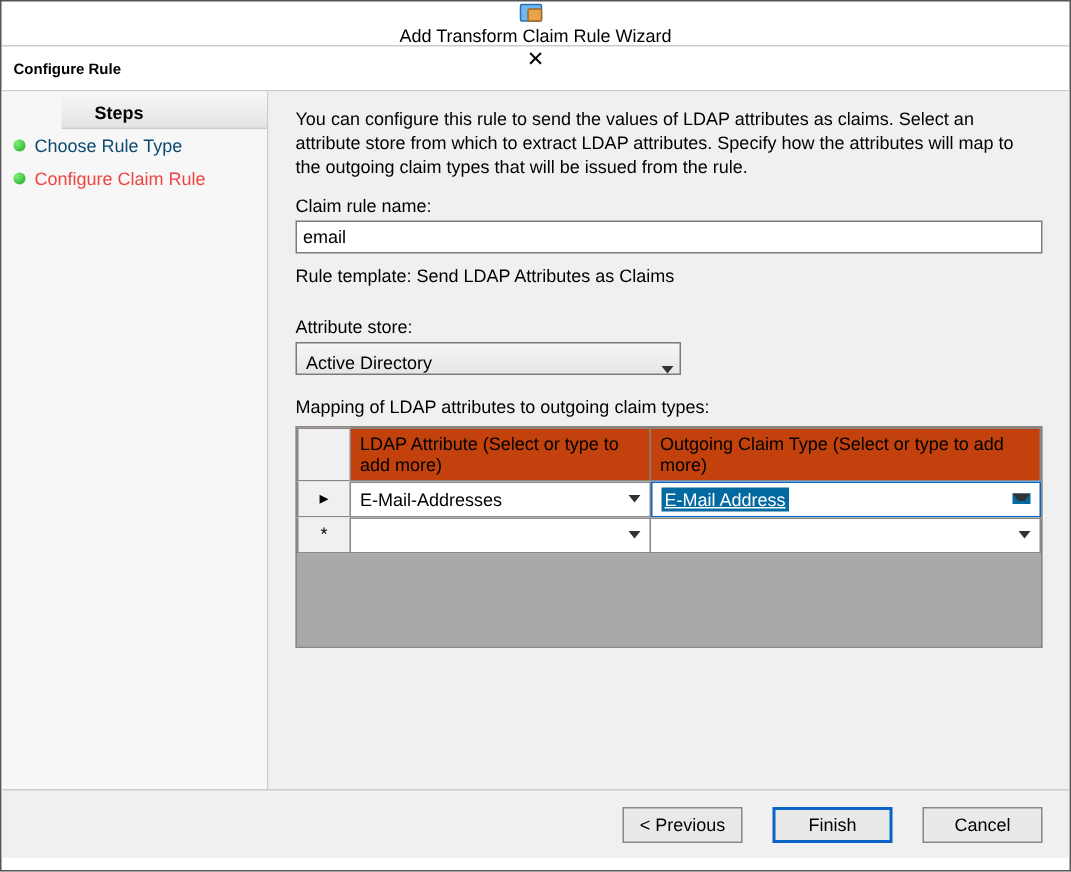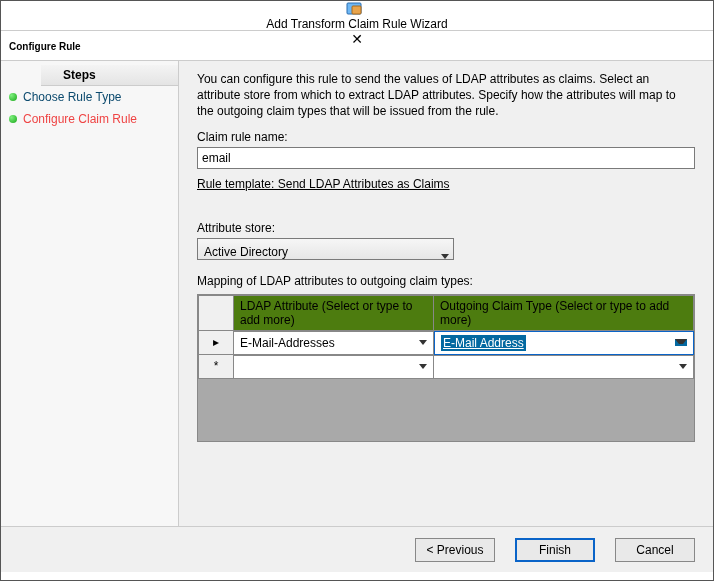--- a/index.html
+++ b/index.html
@@ -78,21 +78,21 @@
   .desc { margin-bottom: 10px; line-height: 1.35; }
   .label { margin: 6px 0 3px 0; }
   .textinput {
     width: 100%;
     height: 22px;
     border: 1px solid #7a7a7a;
     background: #fff;
     padding: 2px 4px;
     font: inherit;
   }
-  .rule-template { margin-top: 8px; margin-bottom: 30px; text-decoration: underline; }
+  .rule-template { margin-top: 8px; margin-bottom: 20px; }
   .combo {
     display: flex;
     align-items: flex-end;
     justify-content: space-between;
     width: 257px;
     height: 22px;
     border: 1px solid #7a7a7a;
     background: linear-gradient(#f6f6f6, #e6e6e6);
     padding: 0 4px 0 6px;
   }
@@ -105,21 +105,21 @@
   .grid {
     margin-top: 6px;
     border: 1px solid #888;
     background: #a9a9a9;
     height: 148px;
     display: flex;
     flex-direction: column;
   }
   .grid-head, .grid-row {
     display: flex;
-    background: #4d7c0f;
+    background: #c2410c;
   }
   .grid-row { background: #fff; }
   .row-head {
     width: 36px;
     border: 1px solid #888;
     border-top: none;
     background: #f0f0f0;
     display: flex;
     align-items: center;
     justify-content: center;

